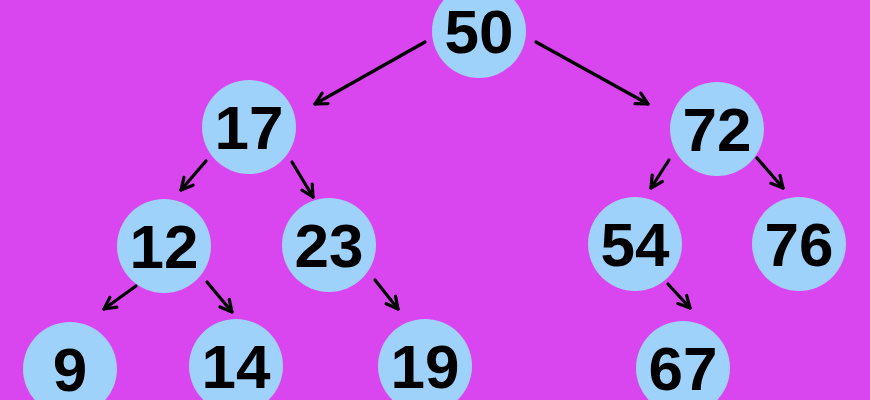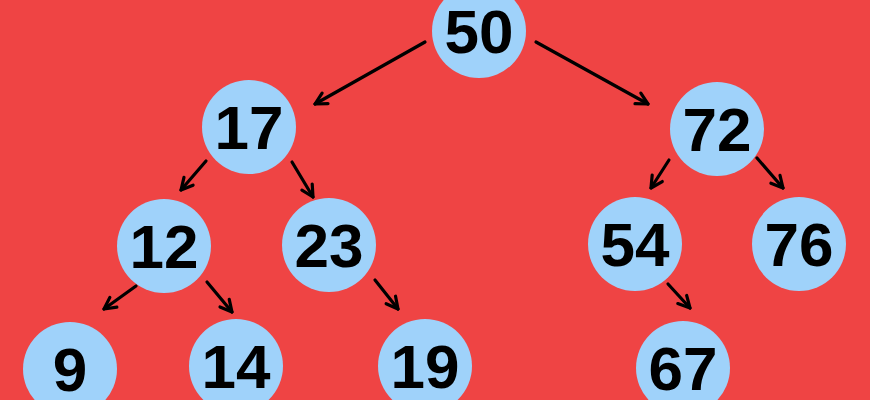--- a/index.html
+++ b/index.html
@@ -1,20 +1,20 @@
 <!DOCTYPE html>
 <html><head>
 <meta charset="utf-8">
 <style>
   html, body { margin: 0; padding: 0; background: #ffffff; }
   .stage {
     position: relative;
     width: 870px;
     height: 400px;
-    background: #ef4444;
+    background: #d946ef;
     overflow: hidden;
   }
   svg.tree {
     display: block;
     width: 870px;
     height: 400px;
   }
   svg.tree text.node-value {
     font-family: "Liberation Sans", sans-serif;
     font-weight: bold;

